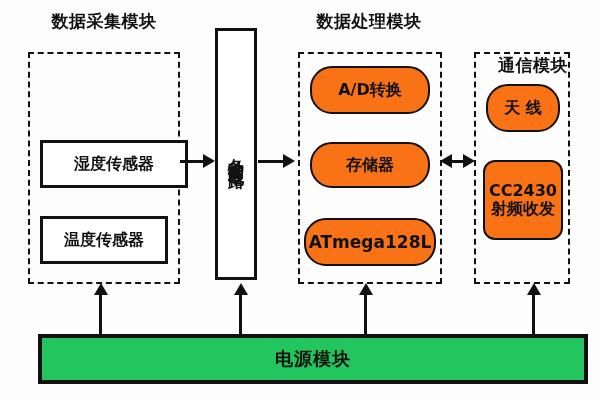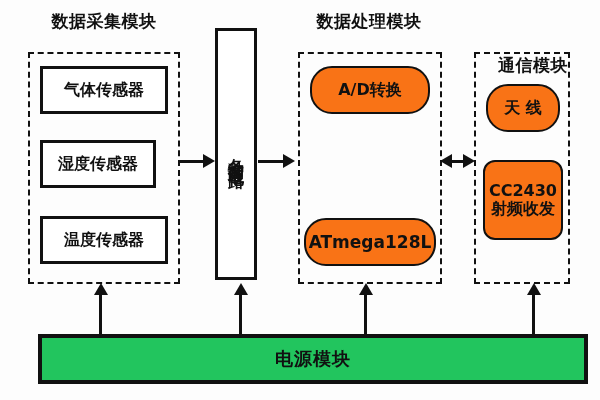--- a/index.html
+++ b/index.html
@@ -144,42 +144,42 @@
 <div id="canvas">
 
   <div class="group-title" style="left:24px; top:10px; width:160px;">数据采集模块</div>
 
   <div class="group-title" style="left:294px; top:10px; width:150px;">数据处理模块</div>
 
   <div class="group-title" style="left:478px; top:10px; width:110px;margin-top:44px;">通信模块</div>
 
   <div class="dashed-box" style="left:28px; top:52px; width:152px; height:232px;"></div>
 
-  <div class="rect-node" style="left:40px; top:66px; width:128px; height:48px;">
-    <span>气体传感器</span>
-  </div>
-
-  <div class="rect-node" style="left:40px; top:140px; width:116px; height:48px;">
+
+  <div class="rect-node" style="left:40px; top:140px; width:148px; height:48px;">
     <span>湿度传感器</span>
   </div>
 
   <div class="rect-node" style="left:40px; top:216px; width:128px; height:48px;">
     <span>温度传感器</span>
   </div>
 
   <div class="vert-node" style="left:215px; top:28px; width:42px; height:252px;">
     <span class="vtext">各种调理电路</span>
   </div>
 
   <div class="dashed-box" style="left:298px; top:52px; width:144px; height:232px;"></div>
 
   <div class="round-node" style="left:310px; top:66px; width:120px; height:48px;">
     <span>A/D转换</span>
   </div>
 
+  <div class="round-node" style="left:310px; top:142px; width:120px; height:46px;">
+    <span>存储器</span>
+  </div>
 
   <div class="round-node" style="left:304px; top:218px; width:132px; height:48px; font-size:17px;text-align:center;">
     <span>ATmega128L</span>
   </div>
 
   <div class="dashed-box" style="left:474px; top:52px; width:96px; height:232px;"></div>
 
   <div class="round-node" style="left:486px; top:66px; width:74px; height:48px;margin-top:18px;">
     <span>天 线</span>
   </div>

